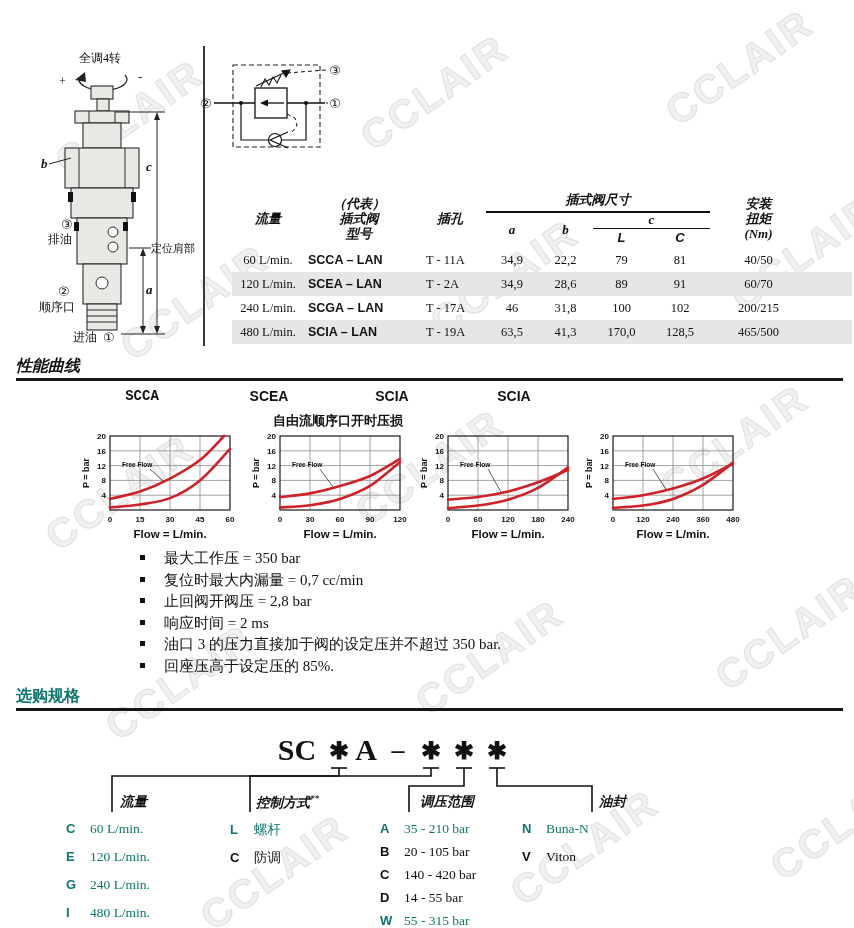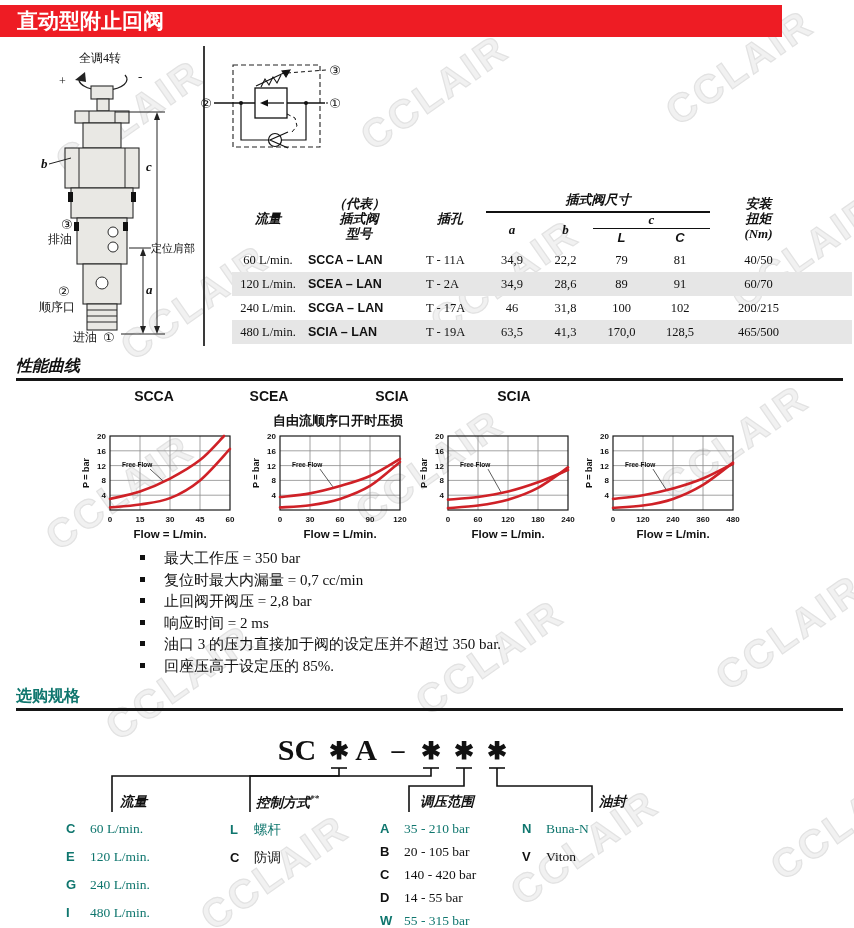--- a/index.html
+++ b/index.html
@@ -72,21 +72,20 @@
       <div class="wm" style="left: 345px; top: 445px;">CCLAIR</div>
       <div class="wm" style="left: 650px; top: 420px;">CCLAIR</div>
       <div class="wm" style="left: 95px; top: 660px;">CCLAIR</div>
       <div class="wm" style="left: 405px; top: 635px;">CCLAIR</div>
       <div class="wm" style="left: 705px; top: 610px;">CCLAIR</div>
       <div class="wm" style="left: 190px; top: 850px;">CCLAIR</div>
       <div class="wm" style="left: 500px; top: 825px;">CCLAIR</div>
       <div class="wm" style="left: 760px; top: 800px;">CCLAIR</div>
     </div>
 
-  <div class="titlebar">直动型附止回阀</div>
 
   <div class="divider"></div>
 
   <svg style="left:15px;top:46px;" width="190" height="302" viewBox="0 0 190 302">
     <text x="85" y="16" text-anchor="middle" class="cjk-s">全调4转</text>
     <text x="44" y="39" font-size="12">+</text>
     <text x="123" y="35" font-size="13">-</text>
     <path d="M64 33 A 24 11 0 1 0 110 29" fill="none" stroke="#222" stroke-width="1.3"></path>
     <polygon points="60,34 70,26 71,36" fill="#222"></polygon>
 
@@ -247,21 +246,21 @@
           <td>128,5</td>
           <td>465/500</td>
           <td></td>
         </tr>
       </tbody>
   </table>
 
   <div class="sec-head" style="left:16px;top:356px;font-style:italic;">性能曲线</div>
   <div class="sec-rule" style="left:16px;top:378px;width:827px;"></div>
 
-  <div class="chart-title" style="left:154px;top:388px;">SCCA</div>
+  <div class="chart-title" style="left:142px;top:388px;font-family:Liberation Mono, monospace;">SCCA</div>
   <div class="chart-title" style="left:269px;top:388px;">SCEA</div>
   <div class="chart-title" style="left:392px;top:388px;">SCIA</div>
   <div class="chart-title" style="left:514px;top:388px;">SCIA</div>
   <div class="chart-sub" style="left:338px;top:412px;">自由流顺序口开时压损</div>
 
   <div id="charts">
       <svg width="166" height="114" class="chart" style="left: 80px; top: 430px;">
         <line x1="60" y1="6" x2="60" y2="80" stroke="#8c8c8c" stroke-width="0.8"></line>
         <line x1="90" y1="6" x2="90" y2="80" stroke="#8c8c8c" stroke-width="0.8"></line>
         <line x1="120" y1="6" x2="120" y2="80" stroke="#8c8c8c" stroke-width="0.8"></line>

